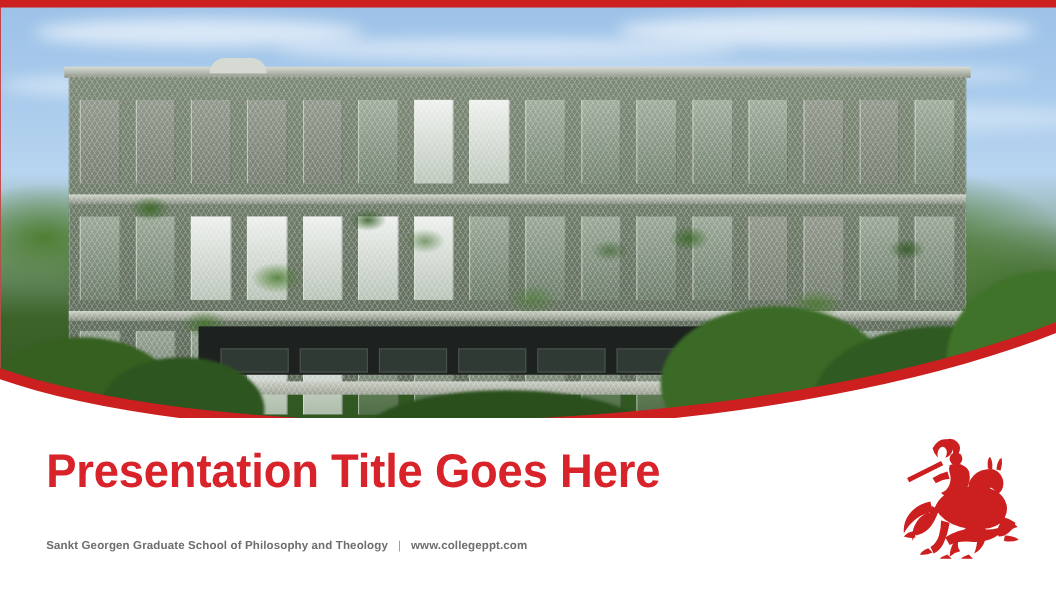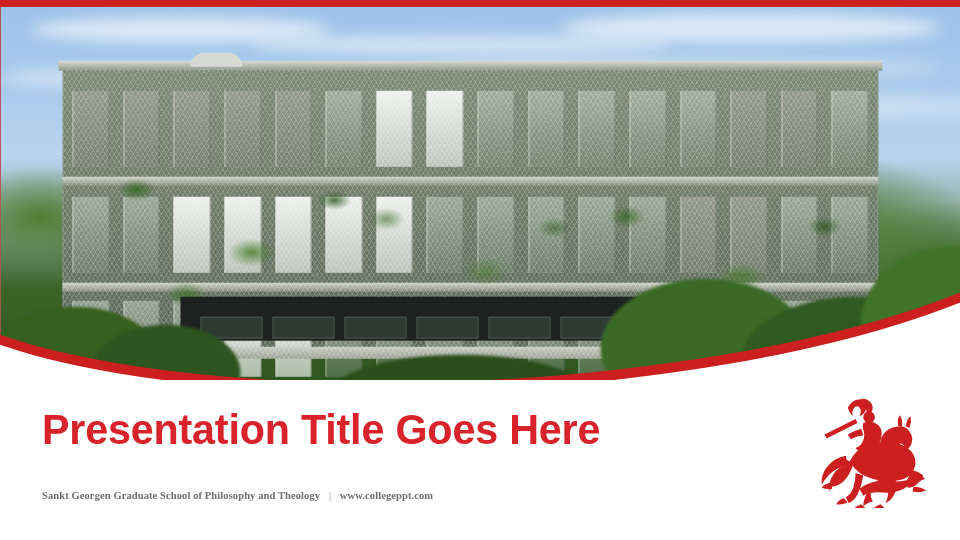--- a/index.html
+++ b/index.html
@@ -265,21 +265,20 @@
 
   .affiliation {
     position: absolute;
     left: 42px;
     top: 110px;
     font-size: 10.5px;
     font-weight: bold;
     color: #6E6E6E;
     letter-spacing: .1px;
     white-space: nowrap;
-    font-family: Liberation Serif, serif;
   }
   .affiliation .sep { padding: 0 6px; color: #9A9A9A; font-weight: normal; }
 
   .logo {
     position: absolute;
     left: 812px;
     top: 392px;
     width: 118px;
     height: 116px;
   }

